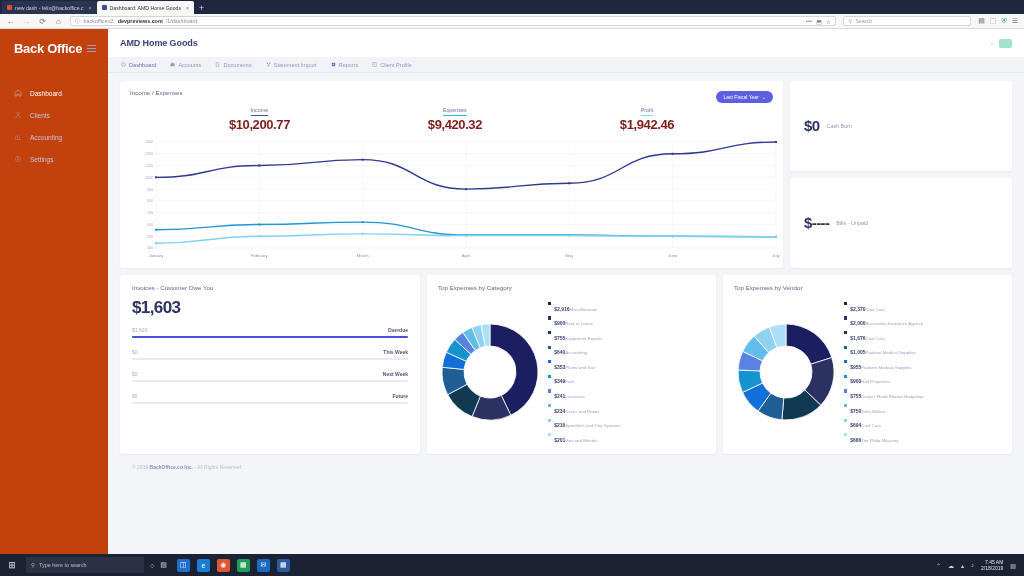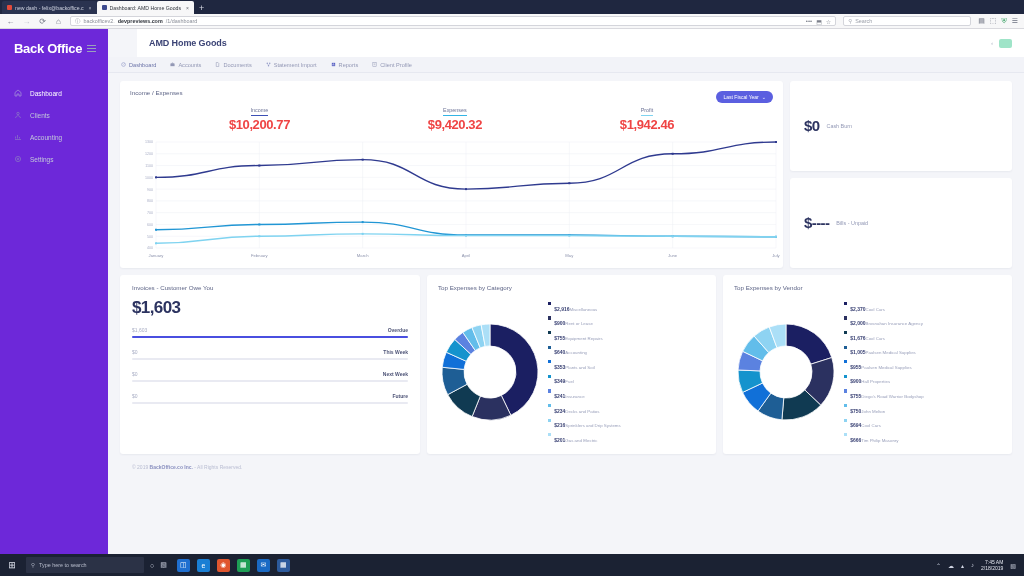--- a/index.html
+++ b/index.html
@@ -48,42 +48,42 @@
     border-radius: 2px; display: flex; align-items: center; gap: 3px;
     padding: 0 4px; font-size: 5.4px; color: #9a9ea8;
   }
   .nav-right { display: flex; gap: 5px; align-items: center; color: #6d7280; font-size: 7px; }
   .nav-right .green { color: #2d9c5a; }
 
   
   .app { display: flex; height: 536px; }
 
   .sidebar {
-    width: 108px; background: #6d28d9; color: #fff; flex: none;
+    width: 108px; background: #c2410c; color: #fff; flex: none;
     display: flex; flex-direction: column; padding-top: 12px;
   }
   .brand {
     display: flex; align-items: center; justify-content: space-between;
     padding: 0 12px 0 14px; margin-bottom: 26px;
   }
   .brand-text { font-size: 13px; font-weight: bold; letter-spacing: -.3px; }
   .hamburger { display: flex; flex-direction: column; gap: 2px; }
   .hamburger i { display: block; width: 9px; height: 1.2px; background: #9aa1bb; }
   .side-item {
     display: flex; align-items: center; gap: 8px;
     padding: 7px 14px; font-size: 6.5px; color: #c3c8da;
   }
   .side-item .ico { width: 8px; height: 8px; opacity: .75; display:flex; }
   .side-item.active { color: #fff; }
 
   .content { flex: 1; display: flex; flex-direction: column; background: #f4f5f9; min-width: 0; }
 
   .topbar {
     background: #fff; height: 28px; display: flex; align-items: center;
-    justify-content: space-between; padding: 0 12px; margin-left: 29px;
+    justify-content: space-between; padding: 0 12px;
   }
   .client-title { font-size: 9px; font-weight: bold; color: #3b4375; letter-spacing: -.1px; }
   .topbar-right { display: flex; align-items: center; gap: 6px; }
   .topbar-right .chev { font-size: 5px; color: #9aa0b6; }
   .avatar { width: 13px; height: 9px; border-radius: 2px; background: #9fe4c8; }
 
   .subnav {
     background: #f2f3f8; height: 16px; display: flex; align-items: center;
     gap: 14px; padding: 0 13px; border-bottom: 1px solid #e6e8f0;
   }
@@ -98,21 +98,21 @@
 
   
   .ie-card { flex: 1; padding: 8px 10px 6px 10px; position: relative; min-width: 0; }
   .card-title { font-size: 6.2px; color: #5d6486; margin-bottom: 6px; }
   .kpi-row { display: flex; justify-content: space-around; align-items: flex-start; padding: 0 30px 2px 30px; }
   .kpi { text-align: center; }
   .kpi-label { font-size: 5.4px; color: #6b7296; padding-bottom: 1.5px; display: inline-block; }
   .kpi-income .kpi-label { border-bottom: 1.2px solid #3b4fb5; }
   .kpi-expenses .kpi-label { border-bottom: 1.2px solid #32b4e5; }
   .kpi-profit .kpi-label { border-bottom: 1.2px solid #7fd3f0; }
-  .kpi-value { font-size: 13px; font-weight: bold; color: #ef4444; letter-spacing: -.4px; margin-top: 1px; }
+  .kpi-value { font-size: 13px; font-weight: bold; color: #7f1d1d; letter-spacing: -.4px; margin-top: 1px; }
   .period-btn {
     position: absolute; right: 10px; top: 10px; background: #5b5fe0; color: #fff;
     font-size: 5px; border-radius: 8px; padding: 3px 7px; display: flex;
     align-items: center; gap: 3px; border: none; font-family: inherit;
   }
   .chartwrap { margin-top: 4px; }
 
   
   .kpi-col { width: 222px; flex: none; display: flex; flex-direction: column; gap: 7px; }
   .kpi-card { flex: 1; display: flex; align-items: center; gap: 7px; padding: 0 14px; min-height: 46px; }

